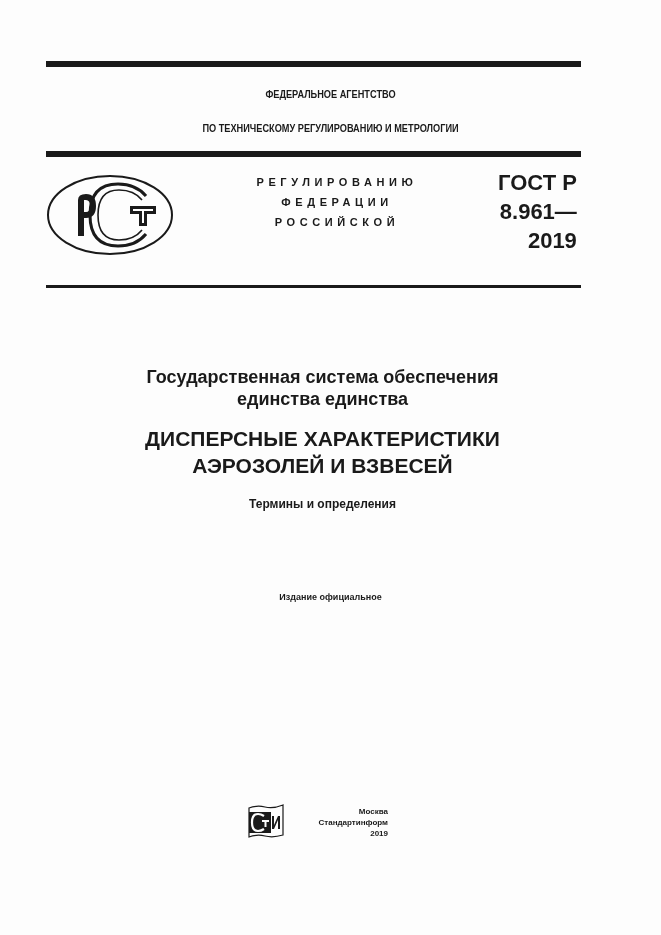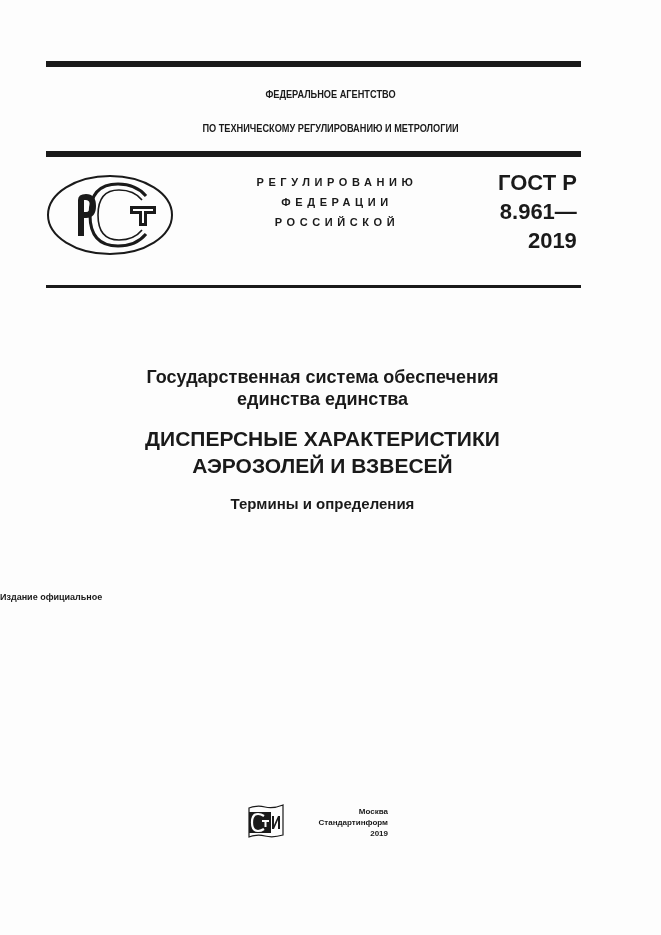--- a/index.html
+++ b/index.html
@@ -83,28 +83,28 @@
       font-size: 18px;
       line-height: 22px;
     }
     .title-main {
       top: 425px;
       font-size: 21px;
       line-height: 27px;
     }
     .title-sub {
       top: 494px;
-      font-size: 15px;
+      font-size: 12px;
       line-height: 20px;
     }
     .edition {
       position: absolute;
       left: 0;
       width: 661px;
-      text-align: left;
+      text-align: center;
       top: 592px;
       font-weight: bold;
       font-size: 9px;
     }
     .pub-logo {
       position: absolute;
       left: 247px;
       top: 803px;
       width: 38px;
       height: 36px;

